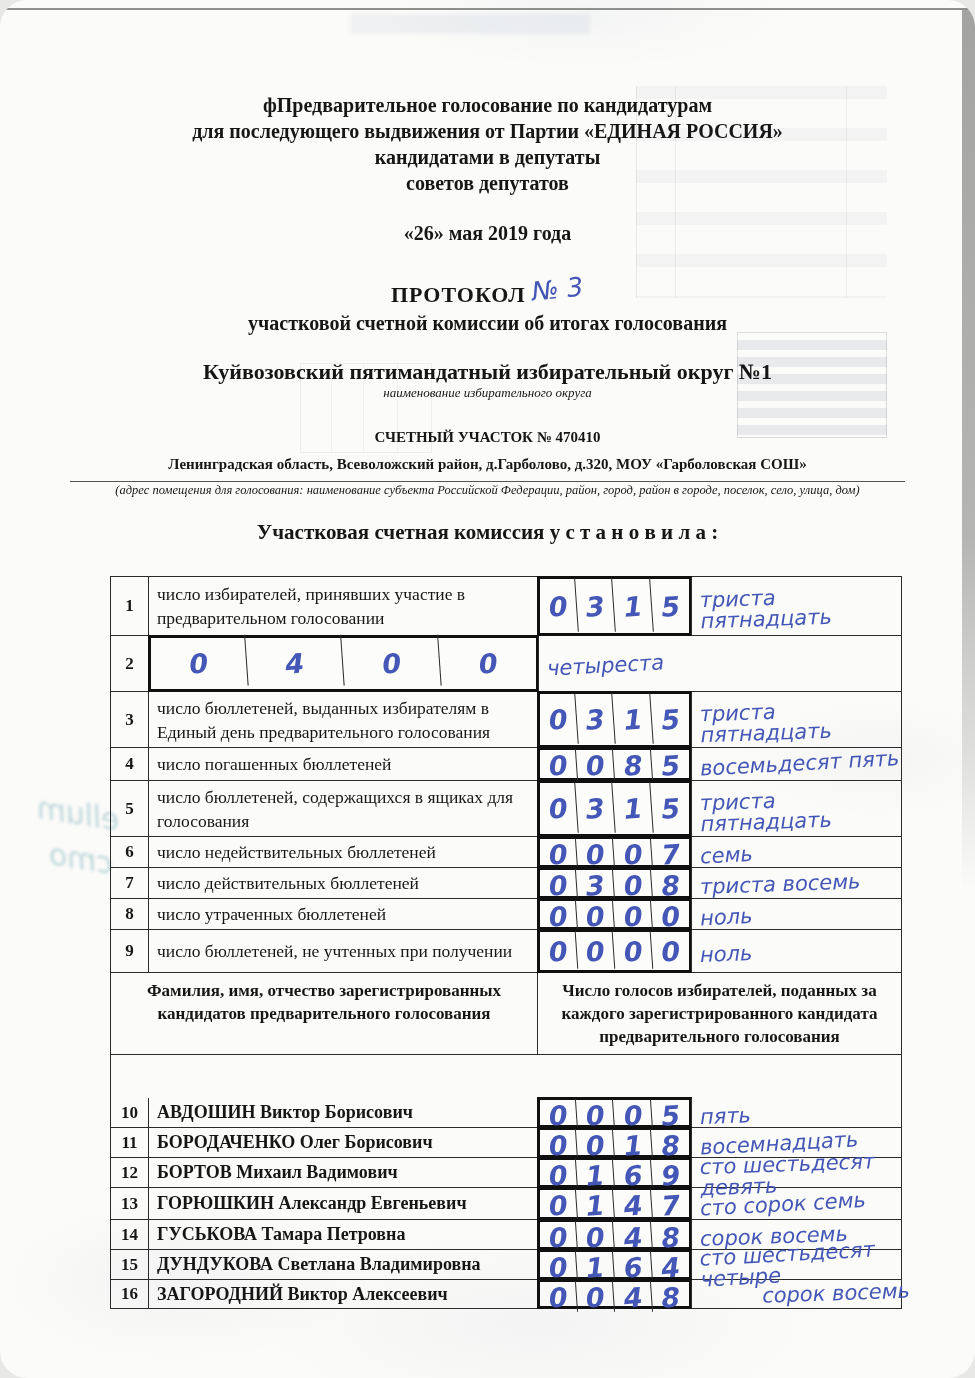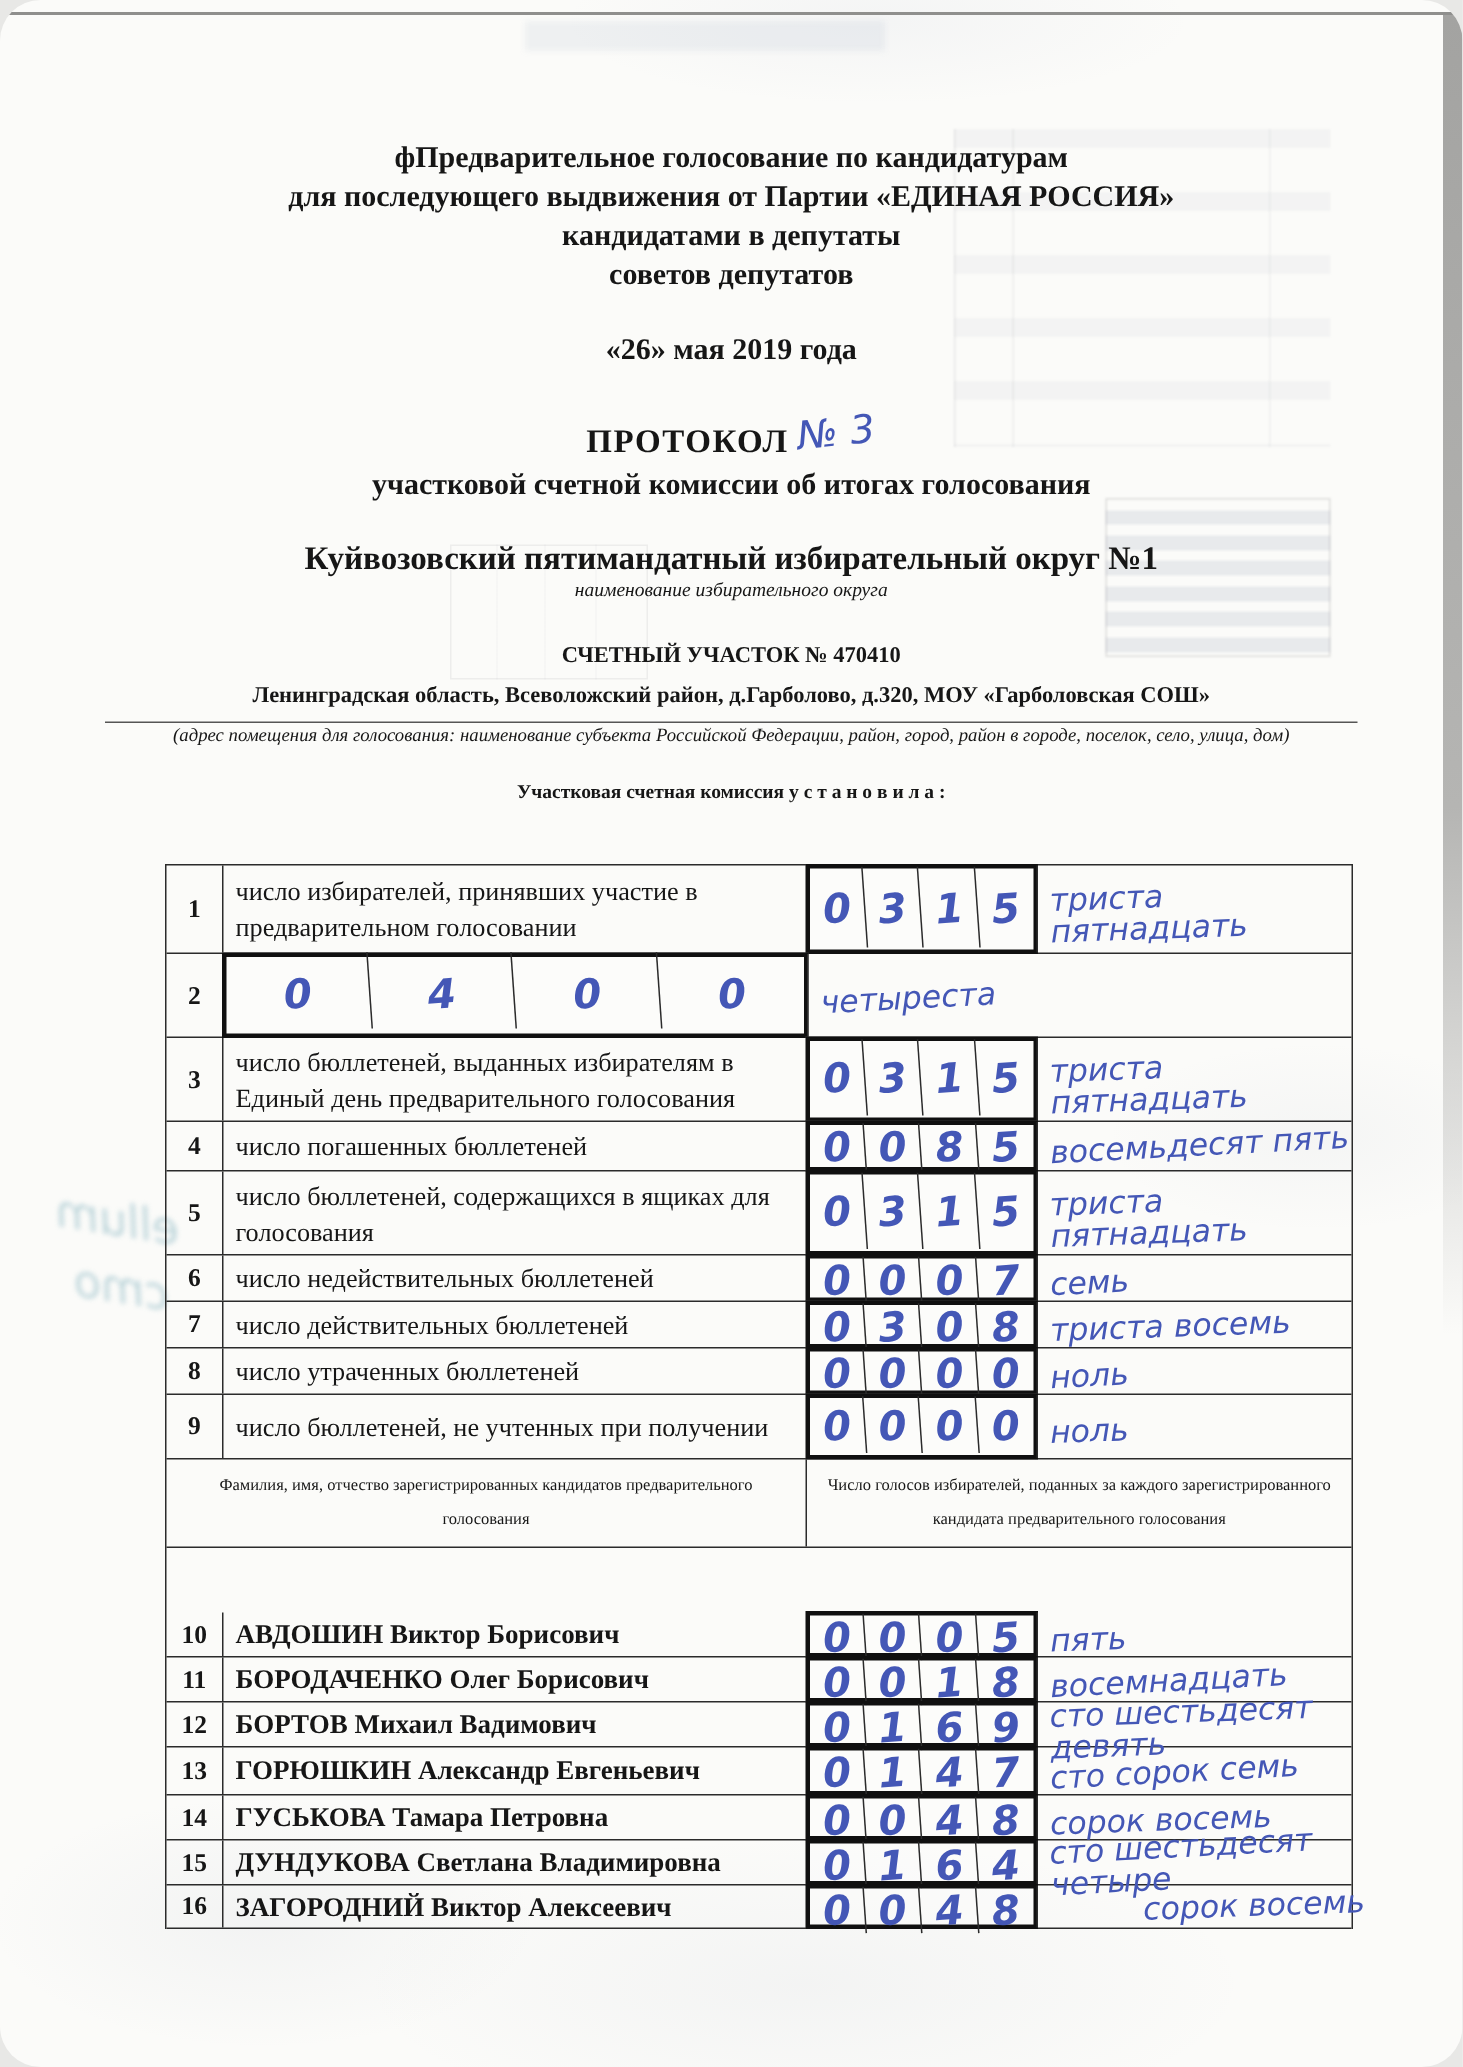--- a/index.html
+++ b/index.html
@@ -44,42 +44,42 @@
   .proto-line{margin-top:33px;font-weight:bold;font-size:22px;letter-spacing:1px;}
   .proto-num{font-family:"DejaVu Sans",sans-serif;font-style:italic;font-weight:normal;
     font-size:26px;letter-spacing:0;display:inline-block;transform:rotate(-6deg) translateY(-4px);}
   .proto-sub{font-weight:bold;font-size:20px;margin-top:4px;}
   .district{font-weight:bold;font-size:22px;margin-top:24px;}
   .district-cap{font-style:italic;font-size:13px;margin-top:0;}
   .station{font-weight:bold;font-size:15px;margin-top:28px;}
   .address{font-weight:bold;font-size:15px;margin-top:10px;}
   .addr-rule{border-top:1.5px solid #555;margin:8px 10px 1px 10px;}
   .addr-cap{font-style:italic;font-size:12.5px;}
-  .established{font-weight:bold;font-size:13px;margin-top:22px;}
+  .established{font-weight:bold;font-size:21px;margin-top:22px;}
 
   
   .hw{font-family:"DejaVu Sans",sans-serif;font-style:italic;color:#4457b6;}
 
   
   .tbl{position:absolute;left:110px;top:576px;width:790px;border:1.6px solid #2b2b2b;border-bottom:none;}
   .trow{display:grid;grid-template-columns:38px 389px 153px 210px;border-bottom:1.2px solid #2b2b2b;position:relative;}
   .c-num{display:flex;align-items:center;justify-content:center;font-weight:bold;font-size:17px;border-right:1.2px solid #2b2b2b;}
   .c-desc{padding:3px 6px 3px 8px;font-size:17.5px;line-height:24px;display:flex;align-items:center;}
   .c-name{padding:2px 6px 2px 8px;font-size:18px;font-weight:bold;display:flex;align-items:center;}
   .c-digits{position:relative;}
   .digit-box{position:absolute;inset:-1px -1px -1px -1px;border:3px solid #101010;display:grid;grid-template-columns:1fr 1fr 1fr 1fr;background:rgba(255,255,255,.25);}
   .digit-cell{border-right:1.2px solid #2b2b2b;display:flex;align-items:center;justify-content:center;
     font-size:27px;font-weight:bold;transform:rotate(-4deg);}
   .digit-cell:last-child{border-right:none;}
   .c-words{position:relative;border-left:1.2px solid #2b2b2b;overflow:visible;}
   .words{position:absolute;left:8px;top:50%;width:210px;transform:translateY(-52%) rotate(-3deg);
     font-size:21px;line-height:21px;white-space:normal;z-index:3;}
   .trow:nth-child(odd) .words{transform:translateY(-46%) rotate(-2deg);}
   .cand-header{display:grid;grid-template-columns:427px 363px;border-bottom:1.2px solid #2b2b2b;}
-  .ch-left,.ch-right{font-weight:normal;font-size:11px;line-height:23px;text-align:center;padding:6px 8px;}
+  .ch-left,.ch-right{font-weight:bold;font-size:17px;line-height:23px;text-align:center;padding:6px 8px;}
   .ch-left{border-right:1.2px solid #2b2b2b;display:flex;align-items:flex-start;justify-content:center;}
 </style>
 </head>
 <body>
 
 <div class="page">
 
   <div class="scan-top-line bleed"></div>
   <div class="scan-right-strip bleed"></div>
   <div class="bleed bleed-smudge-top"></div>

